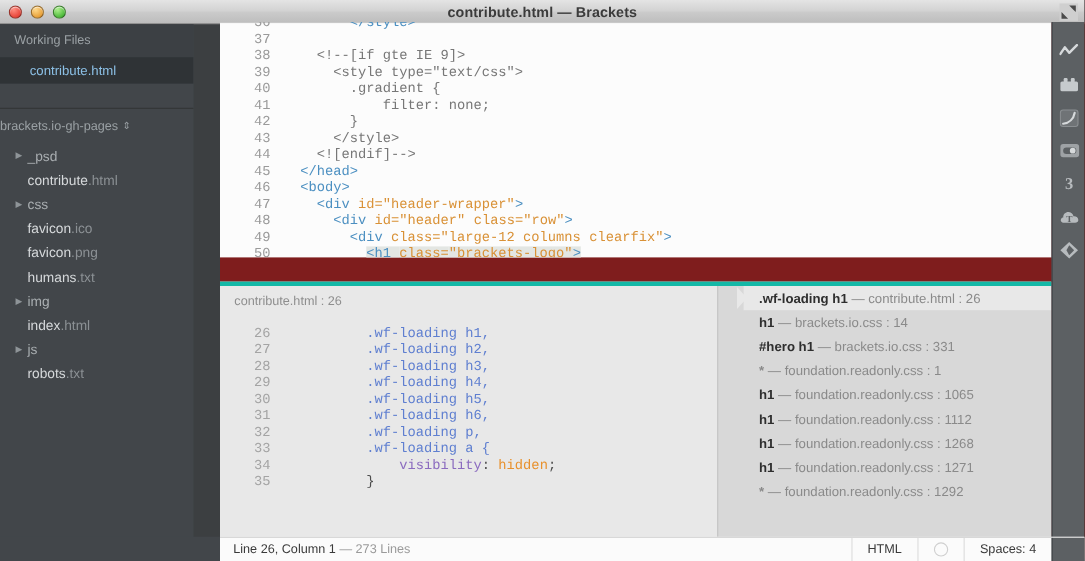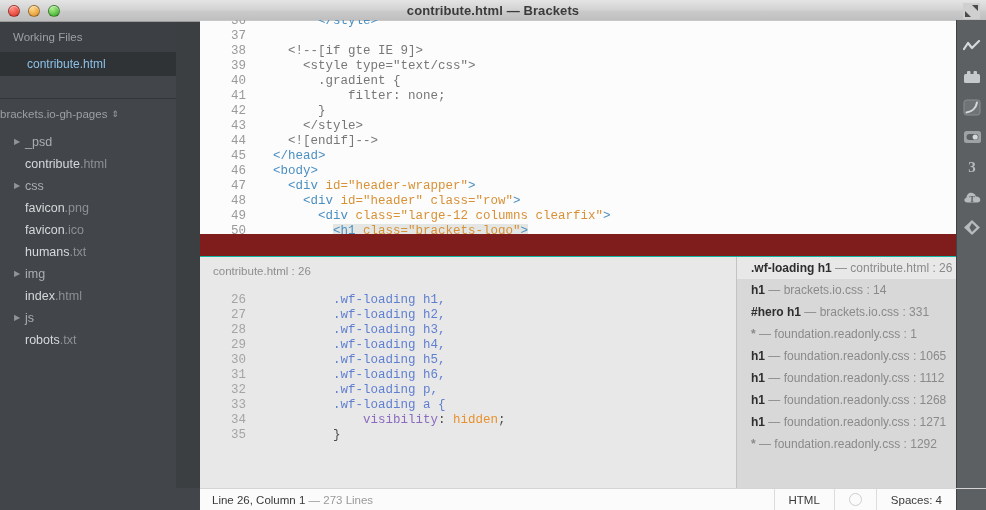--- a/index.html
+++ b/index.html
@@ -141,43 +141,44 @@
   .prop  { color: #8b6bbf; margin-top: 12px; }
   .val   { color: #e8912d; }
   .sel   { color: #5f7fd0; }
   .hl    { background: #e3e6e3; }
 
   
   #inline-editor {
     position: absolute; left: 0; top: 236px;
     width: 756px; height: 247px;
     background: #e8e8e8;
-    border-top: 1px solid #14b8a6;
+    border-top: 4px solid #14b8a6;
     border-bottom: 1px solid #c6c6c6;
     overflow: hidden;
   }
   #inline-filename {
     position: absolute; left: 13px; top: 8px;
     font-size: 11.5px; color: #8e8e8e;
   }
   #inline-code {
     position: absolute; left: 0; top: 36px;
     width: 508px;
   }
   #inline-code .gutter { color: #a4a4a4; width: 46px; text-align: right; }
   #inline-code .ctext { margin-left: 58px; }
   #inline-code .cline { height: 15px; }
 
   
   #related-list {
     position: absolute; right: 0; top: 0;
-    width: 220px; height: 247px;
+    width: 304px; height: 247px;
     background: #d8d8d8;
     border-left: 1px solid #c3c3c3;
     overflow: hidden;
+    padding-left: 23px;
   }
   .rel-row {
     position: relative;
     height: 22px; line-height: 22px;
     padding-left: 14px;
     font-size: 12px;
     color: #8a8a8a;
     cursor: pointer;
     white-space: nowrap;
   }
@@ -295,24 +296,24 @@
         <span class="nm">_psd</span>
       </div>
       <div class="tree-row">
         <span class="nm">contribute</span><span class="ext">.html</span>
       </div>
       <div class="tree-row folder">
         <span class="caret">▶</span>
         <span class="nm">css</span>
       </div>
       <div class="tree-row">
+        <span class="nm">favicon</span><span class="ext">.ico</span>
+      </div>
+      <div class="tree-row">
         <span class="nm">favicon</span><span class="ext">.png</span>
-      </div>
-      <div class="tree-row">
-        <span class="nm">favicon</span><span class="ext">.ico</span>
       </div>
       <div class="tree-row">
         <span class="nm">humans</span><span class="ext">.txt</span>
       </div>
       <div class="tree-row folder">
         <span class="caret">▶</span>
         <span class="nm">img</span>
       </div>
       <div class="tree-row">
         <span class="nm">index</span><span class="ext">.html</span>

